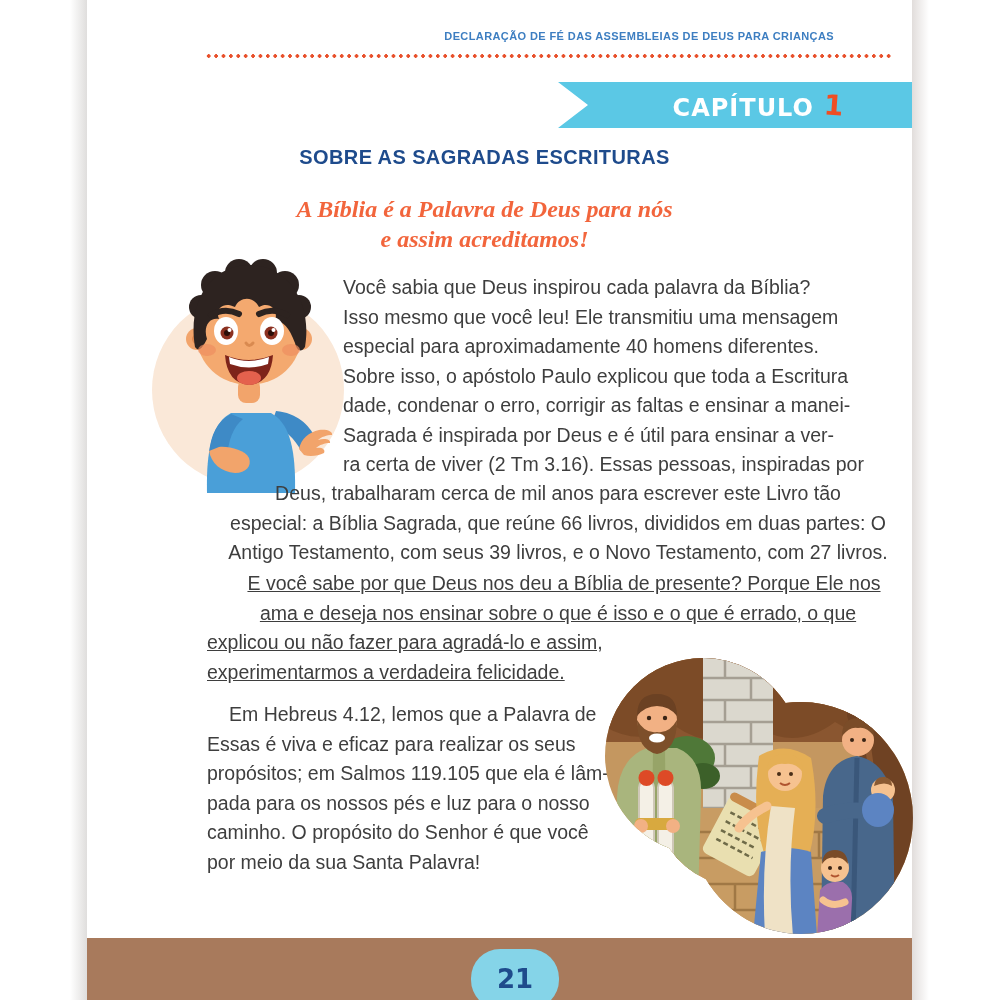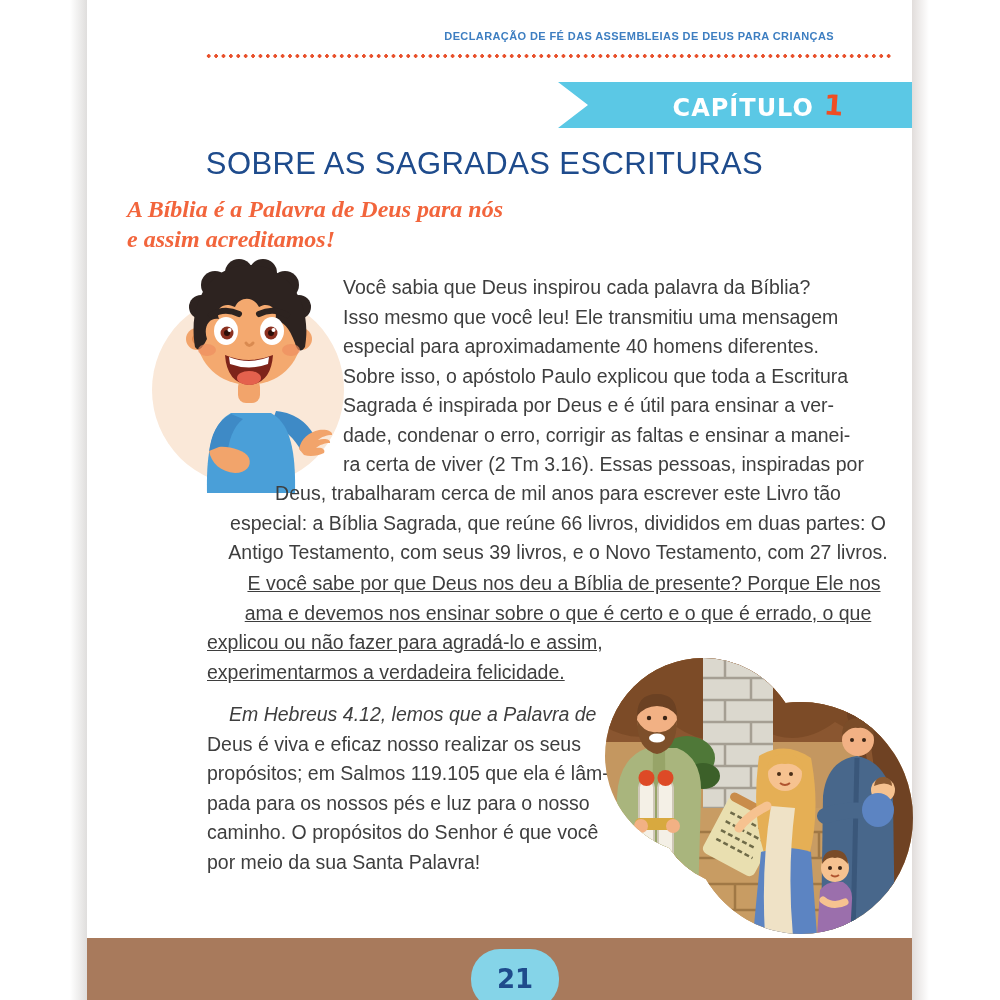--- a/index.html
+++ b/index.html
@@ -20,34 +20,34 @@
   .ribbon{position:absolute;top:82px;left:471px;right:0;height:46px;
     background:var(--ribbon-blue,#5BC8E5);
     clip-path:polygon(0 0,100% 0,100% 100%,0 100%,30px 50%);
     display:flex;align-items:center;justify-content:center;gap:10px;padding-left:46px;}
   .ribbon .cap{font-family:"DejaVu Sans",sans-serif;font-weight:bold;font-size:24px;
     color:#fff;letter-spacing:1px;margin-top:6px;}
   .ribbon .num{font-family:"DejaVu Sans",sans-serif;font-weight:bold;font-size:28px;
     color:var(--chapter-orange,#F04E23);transform:rotate(4deg);}
 
   .title{position:absolute;top:146px;left:40px;right:70px;text-align:center;
-    font-size:31px;font-weight:normal;letter-spacing:.4px;color:var(--title-navy,#1E4B8C);}
-  .subtitle{position:absolute;top:194px;left:40px;right:70px;
+    font-size:20px;font-weight:bold;letter-spacing:.4px;color:var(--title-navy,#1E4B8C);}
+  .subtitle{position:absolute;top:194px;left:40px;right:70px;text-align:center;
     font-family:"Liberation Serif",serif;font-style:italic;font-weight:bold;
     font-size:24px;line-height:30px;color:var(--subtitle-orange,#F2653C);}
 
   .para{position:absolute;color:var(--body-text,#3E3E3E);font-size:19.5px;}
   .para .tl{line-height:29.5px;white-space:nowrap;}
   #p1a{top:273px;left:256px;width:566px;}
   #p1b{top:479px;left:120px;width:702px;text-align:center;}
   #p2{top:569px;left:120px;width:702px;text-align:left;text-decoration:underline;}
   #p2 .tl:nth-child(-n+2){text-align:center;}
   #p2 .tl:first-child{text-indent:12px;}
   #p3{top:700px;left:120px;width:436px;text-align:left;}
-  #p3 .tl:first-child{text-indent:22px;font-style:italic;}
+  #p3 .tl:first-child{text-indent:22px;}
 
   .boy{position:absolute;left:64px;top:251px;width:200px;height:242px;}
   .scene{position:absolute;left:508px;top:656px;width:322px;height:280px;}
 
   .footer-bar{position:absolute;left:0;top:938px;width:100%;height:62px;
     background:var(--footer-brown,#A87A5C);}
   .badge{position:absolute;left:384px;top:949px;width:88px;height:60px;border-radius:29px;
     background:var(--badge-blue,#85D4E8);display:flex;align-items:center;justify-content:center;
     font-family:"DejaVu Sans",sans-serif;font-weight:bold;font-size:26px;
     color:var(--title-navy,#1E4B8C);z-index:3;}
@@ -110,41 +110,41 @@
       <path d="M74 104 Q98 114 122 104 Q120 132 98 134 Q76 132 74 104 Z" fill="#7E241A"></path>
       <path d="M78 106 Q98 114 118 106 L117 113 Q98 120 79 113 Z" fill="#fff"></path>
       <ellipse cx="98" cy="127" rx="12" ry="7" fill="#E4614D"></ellipse>
     </svg>
 
     <div class="para" id="p1a">
         <div class="tl">Você sabia que Deus inspirou cada palavra da Bíblia?</div>
         <div class="tl">Isso mesmo que você leu! Ele transmitiu uma mensagem</div>
         <div class="tl">especial para aproximadamente 40 homens diferentes.</div>
         <div class="tl">Sobre isso, o apóstolo Paulo explicou que toda a Escritura</div>
+        <div class="tl">dade, condenar o erro, corrigir as faltas e ensinar a manei-</div>
         <div class="tl">Sagrada é inspirada por Deus e é útil para ensinar a ver-</div>
-        <div class="tl">dade, condenar o erro, corrigir as faltas e ensinar a manei-</div>
         <div class="tl">ra certa de viver (2 Tm 3.16). Essas pessoas, inspiradas por</div>
       </div>
     <div class="para" id="p1b">
         <div class="tl">Deus, trabalharam cerca de mil anos para escrever este Livro tão</div>
         <div class="tl">especial: a Bíblia Sagrada, que reúne 66 livros, divididos em duas partes: O</div>
         <div class="tl">Antigo Testamento, com seus 39 livros, e o Novo Testamento, com 27 livros.</div>
       </div>
     <div class="para" id="p2">
         <div class="tl">E você sabe por que Deus nos deu a Bíblia de presente? Porque Ele nos</div>
-        <div class="tl">ama e devemos nos ensinar sobre o que é certo e o que é errado, o que</div>
+        <div class="tl">ama e deseja nos ensinar sobre o que é isso e o que é errado, o que</div>
         <div class="tl">explicou ou não fazer para agradá-lo e assim,</div>
         <div class="tl">experimentarmos a verdadeira felicidade.</div>
       </div>
     <div class="para" id="p3">
         <div class="tl">Em Hebreus 4.12, lemos que a Palavra de</div>
-        <div class="tl">Deus é viva e eficaz nosso realizar os seus</div>
+        <div class="tl">Essas é viva e eficaz para realizar os seus</div>
         <div class="tl">propósitos; em Salmos 119.105 que ela é lâm-</div>
         <div class="tl">pada para os nossos pés e luz para o nosso</div>
-        <div class="tl">caminho. O propósitos do Senhor é que você</div>
+        <div class="tl">caminho. O propósito do Senhor é que você</div>
         <div class="tl">por meio da sua Santa Palavra!</div>
       </div>
 
     <svg class="scene" viewBox="0 0 322 280" aria-hidden="true">
       <defs>
         <clipPath id="blob">
           <circle cx="108" cy="100" r="98"></circle>
           <ellipse cx="206" cy="162" rx="112" ry="116"></ellipse>
           <ellipse cx="150" cy="140" rx="92" ry="92"></ellipse>
         </clipPath>

